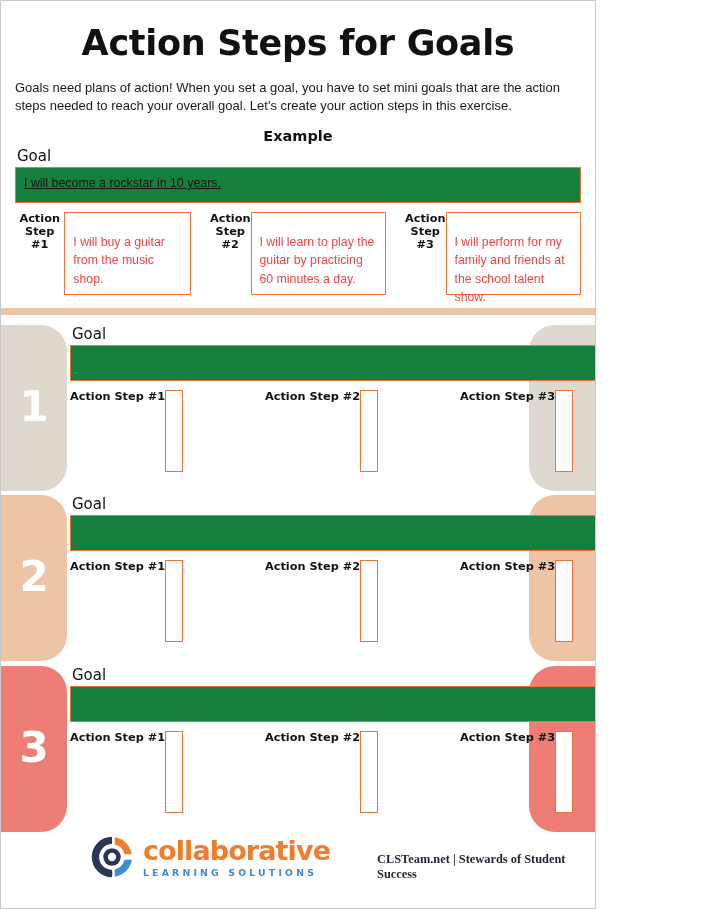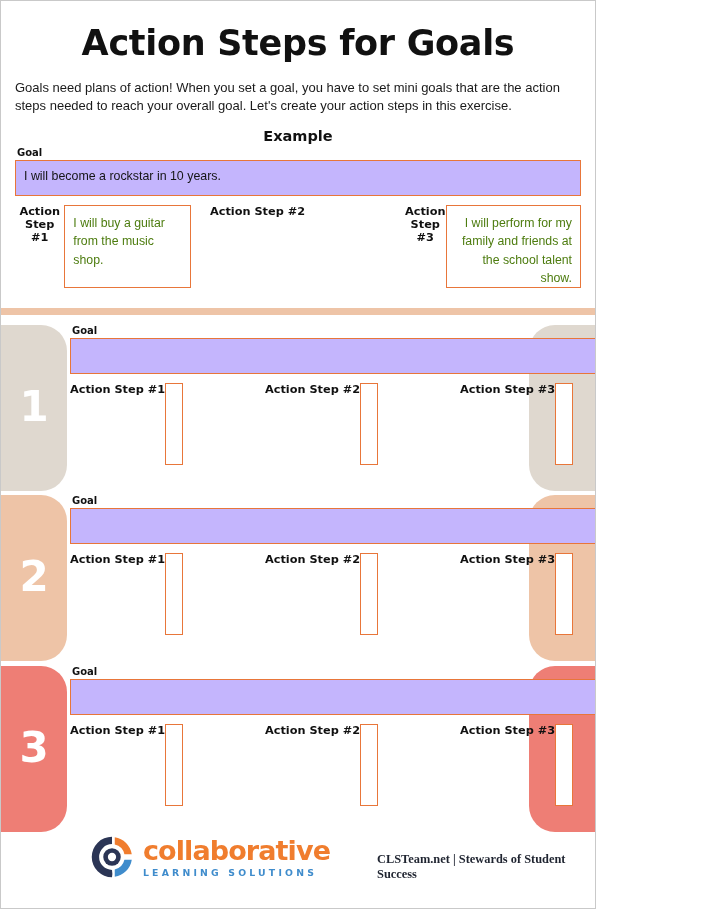--- a/index.html
+++ b/index.html
@@ -59,36 +59,37 @@
 
   
   .block-inner {
     position: relative;
     width: 566px;
     margin: 0 auto;
     box-sizing: border-box;
   }
 
   .goal-label {
-    font-size: 10px;
-    font-weight: bold;
+    font-size: 15px;
+    font-weight: normal;
     color: #101010;
     margin: 0 0 2px 2px;
     font-family: "DejaVu Sans", sans-serif;
   }
 
   .goal-box {
     box-sizing: border-box;
     width: 100%;
     border: 1.4px solid #e8763a;
-    background: #c4b5fd;
+    background: #15803d;
     padding: 7px 8px 8px 8px;
     font-size: 12.4px;
     line-height: 1.45;
     color: #151515;
+    text-decoration: underline;
   }
   .goal-box.example { height: 36px; }
   .goal-box.blank   { height: 36px; }
 
   .steps-row {
     display: flex;
     justify-content: space-between;
     margin-top: 9px;
   }
   .step-col {
@@ -101,24 +102,24 @@
     font-size: 11.3px;
     font-weight: bold;
     color: #101010;
     margin-bottom: 3px;
     font-family: "DejaVu Sans", sans-serif;
   }
   .step-box {
     box-sizing: border-box;
     border: 1.4px solid #e8763a;
     background: #ffffff;
-    padding: 8px 8px;
+    padding: 20px 8px;
     font-size: 12.3px;
     line-height: 1.5;
-    color: #4d7c0f;
+    color: #ef4444;
   }
   .step-box.example { height: 83px; }
   .step-box.blank   { height: 82px; }
 
   
   .divider {
     position: absolute;
     left: 0;
     right: 0;
     height: 7px;
@@ -233,24 +234,25 @@
     <div class="goal-label">Goal</div>
     <div class="goal-box example" style="border-color: rgb(232, 118, 58);">I will become a rockstar in 10 years.</div>
 
     <div class="steps-row">
       <div class="step-col">
         <div class="step-label">Action Step #1</div>
         <div class="step-box example" style="border-color: rgb(232, 118, 58);">I will buy a guitar from the music shop.</div>
       </div>
       <div class="step-col">
         <div class="step-label">Action Step #2</div>
+        <div class="step-box example" style="border-color: rgb(232, 118, 58);">I will learn to play the guitar by practicing 60 minutes a day.</div>
       </div>
       <div class="step-col">
         <div class="step-label">Action Step #3</div>
-        <div class="step-box example" style="border-color: rgb(232, 118, 58); text-align: right;">I will perform for my family and friends at the school talent show.</div>
+        <div class="step-box example" style="border-color: rgb(232, 118, 58);">I will perform for my family and friends at the school talent show.</div>
       </div>
     </div>
   </div>
 
   <div class="divider" style="top: 307px; background: rgb(238, 196, 167);"></div>
 
   <div class="section" style="top:324px; height:166px;">
     <div class="tab tab-left" id="s1-tab-left" style="background: rgb(223, 216, 207);">
       <div class="tab-number">1</div>
     </div>

